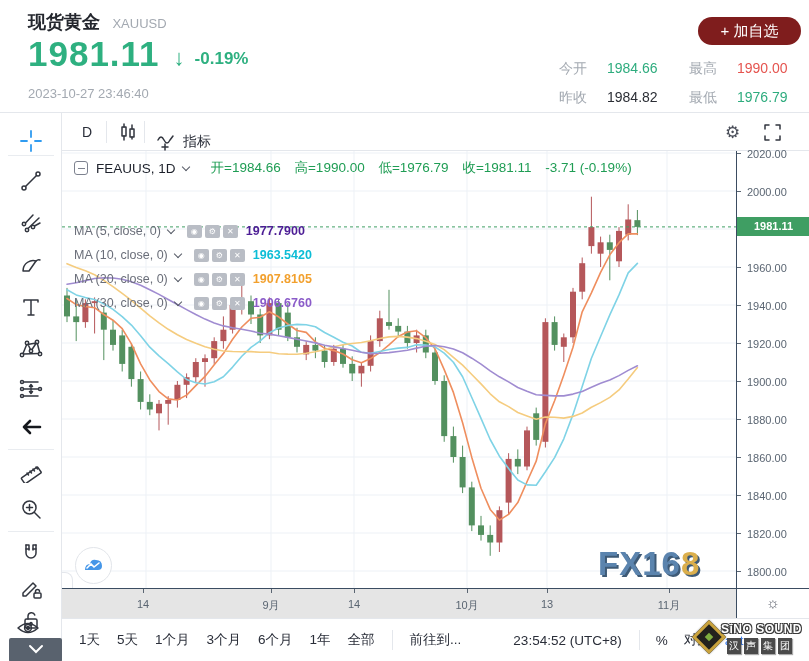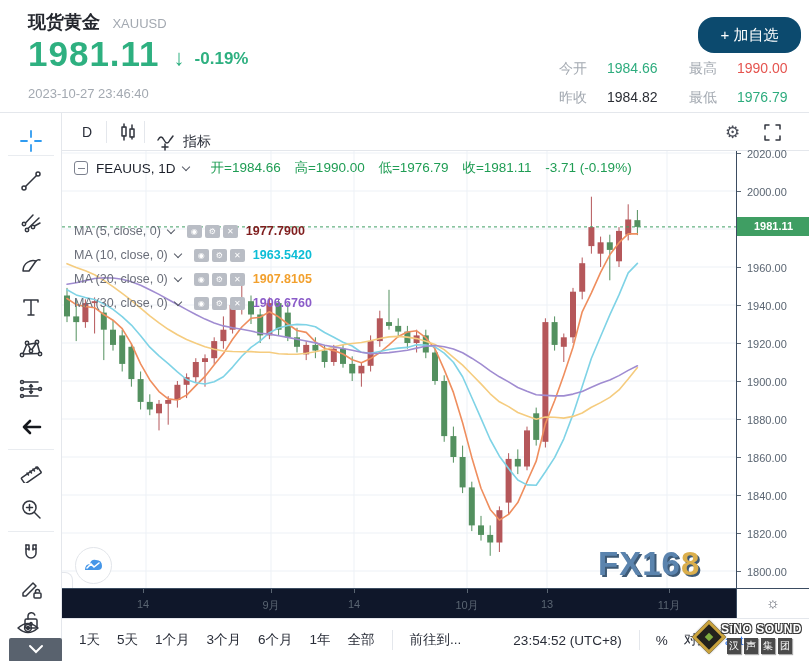--- a/index.html
+++ b/index.html
@@ -10,22 +10,22 @@
   
   .header { position:absolute; left:0; top:0; width:809px; height:112px; background:#fff; }
   .title-row { position:absolute; left:28px; top:10px; }
   .sym-title { font-size:18px; font-weight:bold; color:#24272e; }
   .sym-code { font-size:13px; color:#a3a9b1; margin-left:8px; }
   .price-row { position:absolute; left:28px; top:34px; display:flex; align-items:center; }
   .big-price { font-size:35px; font-weight:bold; color:#2eb080; letter-spacing:1px; }
   .dn-arrow { font-size:22px; font-weight:bold; color:#2eb080; margin:8px 0 0 14px; }
   .chg-pct { font-size:17px; font-weight:bold; color:#2eb080; margin:10px 0 0 10px; }
   .timestamp { position:absolute; left:28px; top:86px; font-size:13px; color:#a3a9b1; }
-  .watch-btn { position:absolute; right:8px; top:17px; width:103px; height:36px; border:none;
-    border-radius:16px; background:#0c4a6e; color:#fff; font-size:15px; cursor:pointer;
+  .watch-btn { position:absolute; right:8px; top:17px; width:103px; height:28px; border:none;
+    border-radius:16px; background:#7f1d1d; color:#fff; font-size:15px; cursor:pointer;
     font-family:inherit; }
   .stats { position:absolute; right:6px; top:60px; display:grid;
     grid-template-columns:36px 70px 36px 66px; grid-column-gap:12px; grid-row-gap:11px;
     font-size:14px; text-align:left; }
   .stat-label { color:#a3a9b1; }
   .v-green { color:#2eac7e; } .v-red { color:#e5544f; } .v-dark { color:#2b2e35; }
 
   
   .sidebar { position:absolute; left:0; top:112px; width:62px; height:549px; background:#fff;
     border-right:1px solid #e4e7ec; border-top:1px solid #e4e7ec; }
@@ -78,21 +78,21 @@
 
   
   .price-axis { position:absolute; left:736px; top:151px; width:73px; height:437px; background:#fff;
     border-left:1px solid #3b4c61; font-size:11px; color:#5a6572; }
   .pa-label { position:absolute; left:10px; }
   .pa-tick { position:absolute; left:0; width:4px; border-top:1px solid #5a6572; }
   .price-tag { position:absolute; left:0px; top:67px; width:73px; height:19px; background:#3f9e63;
     color:#fff; font-size:11px; font-weight:bold; line-height:19px; text-align:center; }
 
   
-  .time-axis { position:absolute; left:62px; top:588px; width:674px; height:30px; background:#0f172a;
+  .time-axis { position:absolute; left:62px; top:588px; width:674px; height:30px; background:#e5e5e5;
     border-top:1px solid #3b4c61; font-size:11px; color:#5a6572; }
   .ta-label { position:absolute; top:9px; transform:translateX(-50%); }
   .ta-tick { position:absolute; top:0; height:4px; border-left:1px solid #5a6572; }
   .axis-corner { position:absolute; left:736px; top:588px; width:73px; height:30px; background:#fff;
     border-top:1px solid #3b4c61; border-left:1px solid #3b4c61; text-align:center; }
   .sun-ico { font-size:15px; color:#555a66; line-height:28px; cursor:pointer; }
 
   
   .bottom-bar { position:absolute; left:62px; top:618px; width:747px; height:43px; background:#fff;
     border-top:1px solid #e4e7ec; display:flex; align-items:center; font-size:13.5px; color:#2a2e39; }
@@ -453,21 +453,21 @@
     </div>
     <div id="ma-rows">
         <div class="ma-row" style="top: 34px;">
           <span class="ma-label">MA (5, close, 0)</span>
           <span class="caret"></span>
           <span class="ma-btns">
             <span class="ma-btn">◉</span>
             <span class="ma-btn">⚙</span>
             <span class="ma-btn">✕</span>
           </span>
-          <span class="ma-val" style="color:#7f1d1d">1977.7900</span>
+          <span class="ma-val" style="color:#4c1d95">1977.7900</span>
         </div>
         <div class="ma-row" style="top: 58px;">
           <span class="ma-label">MA (10, close, 0)</span>
           <span class="caret"></span>
           <span class="ma-btns">
             <span class="ma-btn">◉</span>
             <span class="ma-btn">⚙</span>
             <span class="ma-btn">✕</span>
           </span>
           <span class="ma-val" style="color:#0cbdd6">1963.5420</span>

